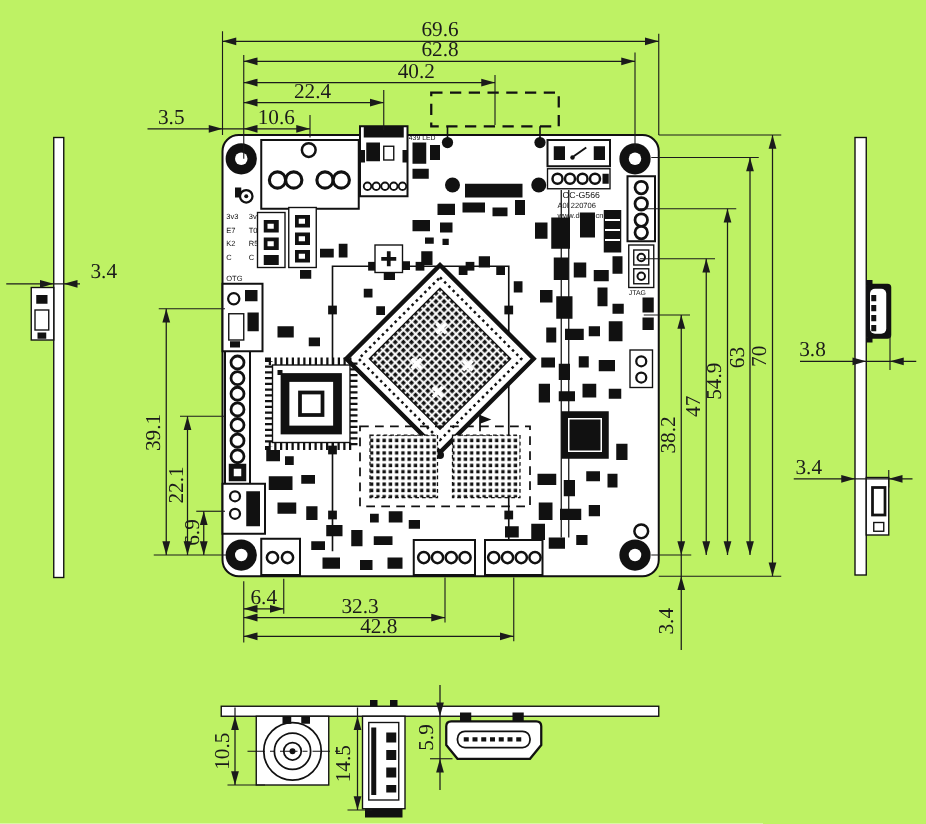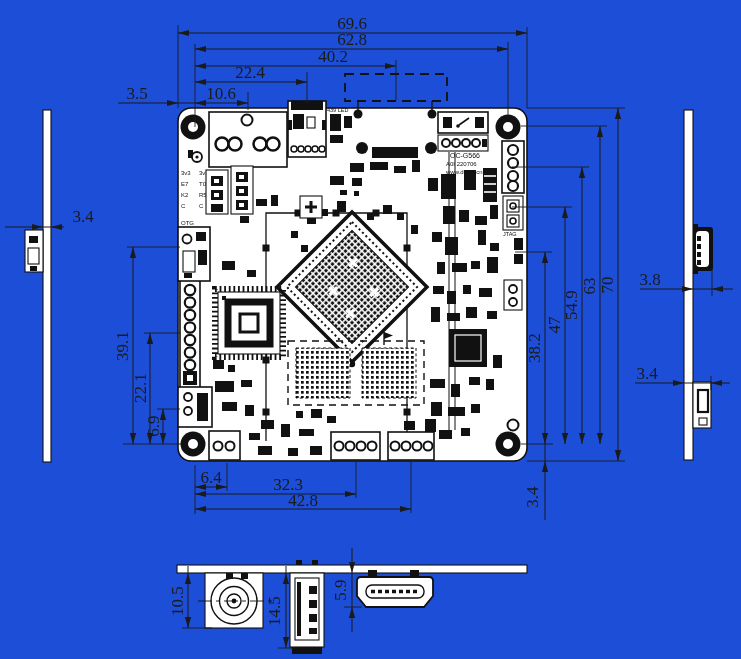--- a/index.html
+++ b/index.html
@@ -1,16 +1,16 @@
 <!DOCTYPE html>
 <html><head>
 <meta charset="utf-8">
 <style>
   html,body{margin:0;padding:0;background:#fff;}
-  .canvas{position:relative;width:741px;height:659px;background:#1d4ed8;overflow:hidden;
+  .canvas{position:relative;width:741px;height:659px;background:#bef264;overflow:hidden;
           font-family:"Liberation Serif", serif;}
   svg{display:block;}
   .dimline{stroke:#1b1b1b;stroke-width:1;fill:none;}
   .extline{stroke:#1b1b1b;stroke-width:0.9;fill:none;}
   .outline{stroke:#111;stroke-width:1.6;fill:#fff;}
   .thin{stroke:#111;stroke-width:1.1;fill:#fff;}
   .blk{fill:#111;stroke:none;}
   .ring{fill:#fff;stroke:#111;}
   use.arr{fill:#1b1b1b;}
   text.dim{font-size:17px;fill:#1b1b1b;font-family:"Liberation Serif",serif;}

